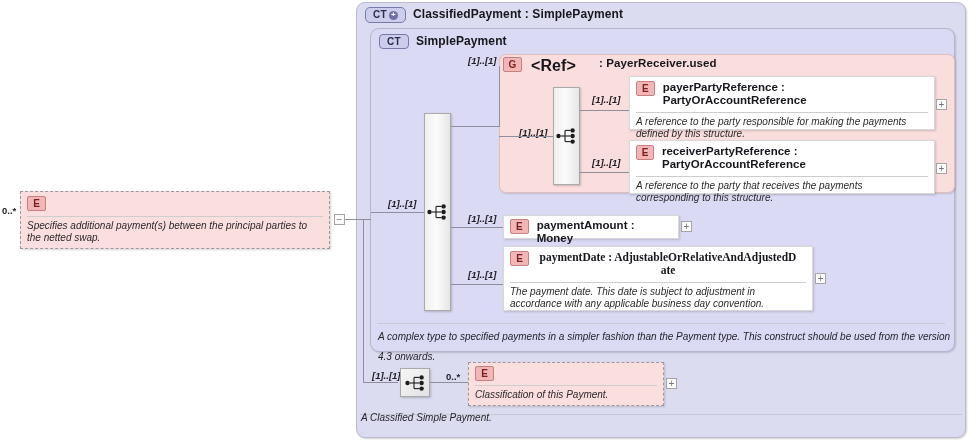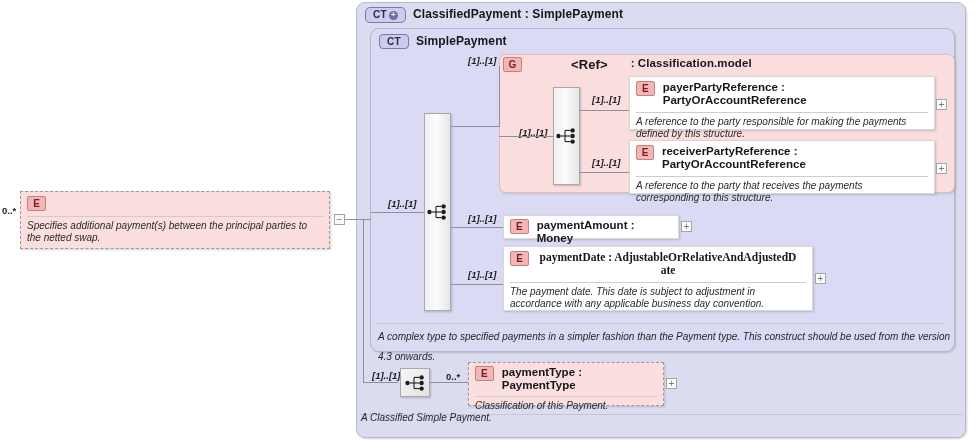--- a/index.html
+++ b/index.html
@@ -168,22 +168,22 @@
 
   <div class="abs annot-rule" style="left:360px;top:414px;width:602px;"></div>
   <div class="abs annot" style="left:361px;top:408px;width:580px;">A Classified Simple Payment.</div>
 
   <div class="abs grp-box" style="left:499px;top:54px;width:456px;height:139px;"></div>
 
   <div class="abs hdr" style="left:503px;top:57px;width:440px;height:20px;padding:0;gap:9px;">
     <span class="badge badge-g">
       <span>G</span>
     </span>
-    <span class="hdr-title" style="font-size:13px;margin-left:40px;">&lt;Ref&gt;</span>
-    <span class="hdr-title" style="font-size:11.5px;margin-left:14px;">: Classification.model</span>
+    <span class="hdr-title" style="font-size:16px;">&lt;Ref&gt;</span>
+    <span class="hdr-title" style="font-size:11.5px;margin-left:14px;">: PayerReceiver.used</span>
   </div>
 
   <div class="abs mult" style="left:2px;top:205px;font-style:normal;">0..*</div>
 
   <div class="abs elem elem-dashed" style="left:20px;top:191px;width:310px;height:58px;">
     <div class="elem-head">
       <span class="badge badge-e">
         <span>E</span>
       </span>
     </div>
@@ -313,20 +313,19 @@
   </div>
 
   <div class="abs line-h" style="left:430px;top:382px;width:38px;"></div>
   <div class="abs mult" style="left:446px;top:371px;font-style:normal;">0..*</div>
 
   <div class="abs elem elem-dashed" style="left:468px;top:362px;width:196px;height:44px;">
     <div class="elem-head" style="padding:3px 6px;">
       <span class="badge badge-e">
         <span>E</span>
       </span>
-      <span class="elem-name">paymentType : PaymentType</span>
     </div>
     <div class="elem-rule"></div>
     <div class="elem-doc">Classification of this Payment.</div>
   </div>
   <div class="abs expander" style="left:666px;top:378px;">+</div>
 
 </div>
 
 </body></html>

